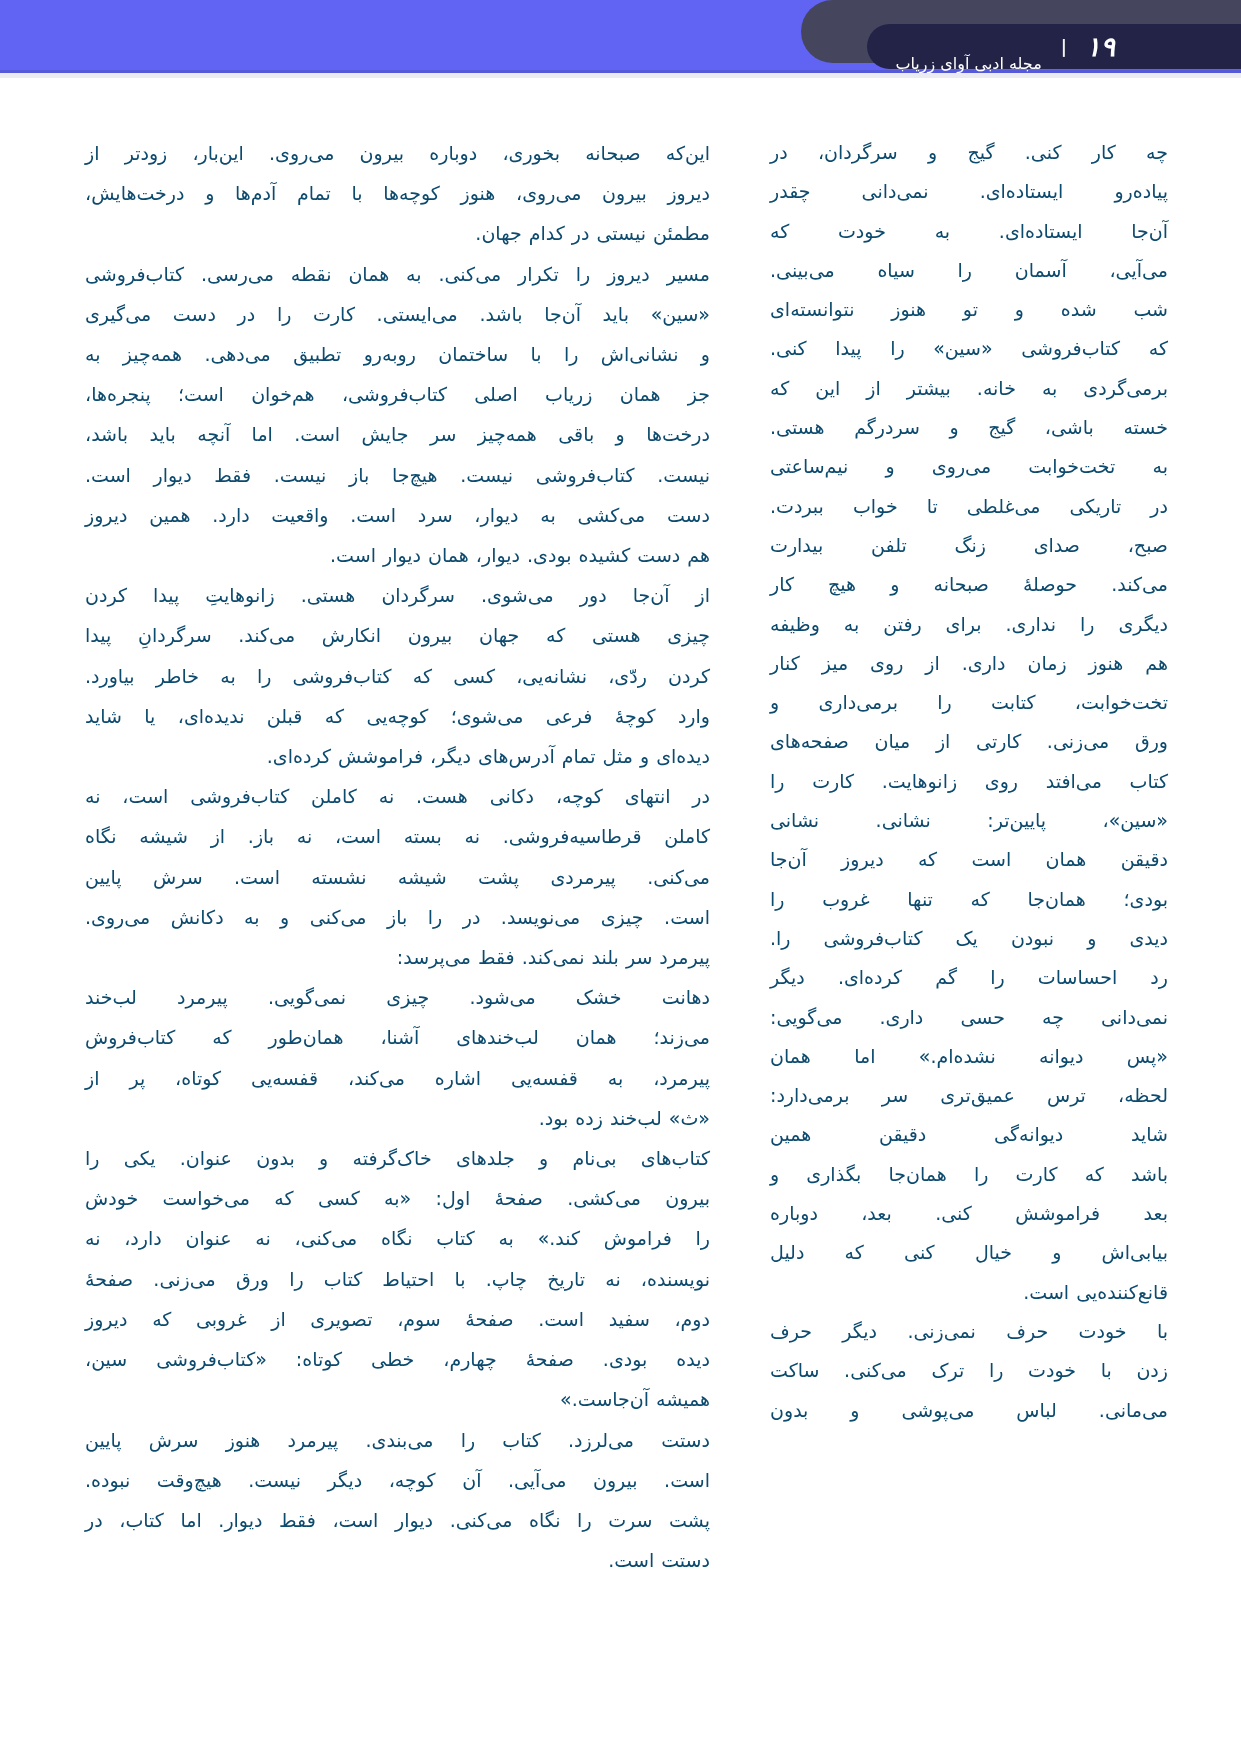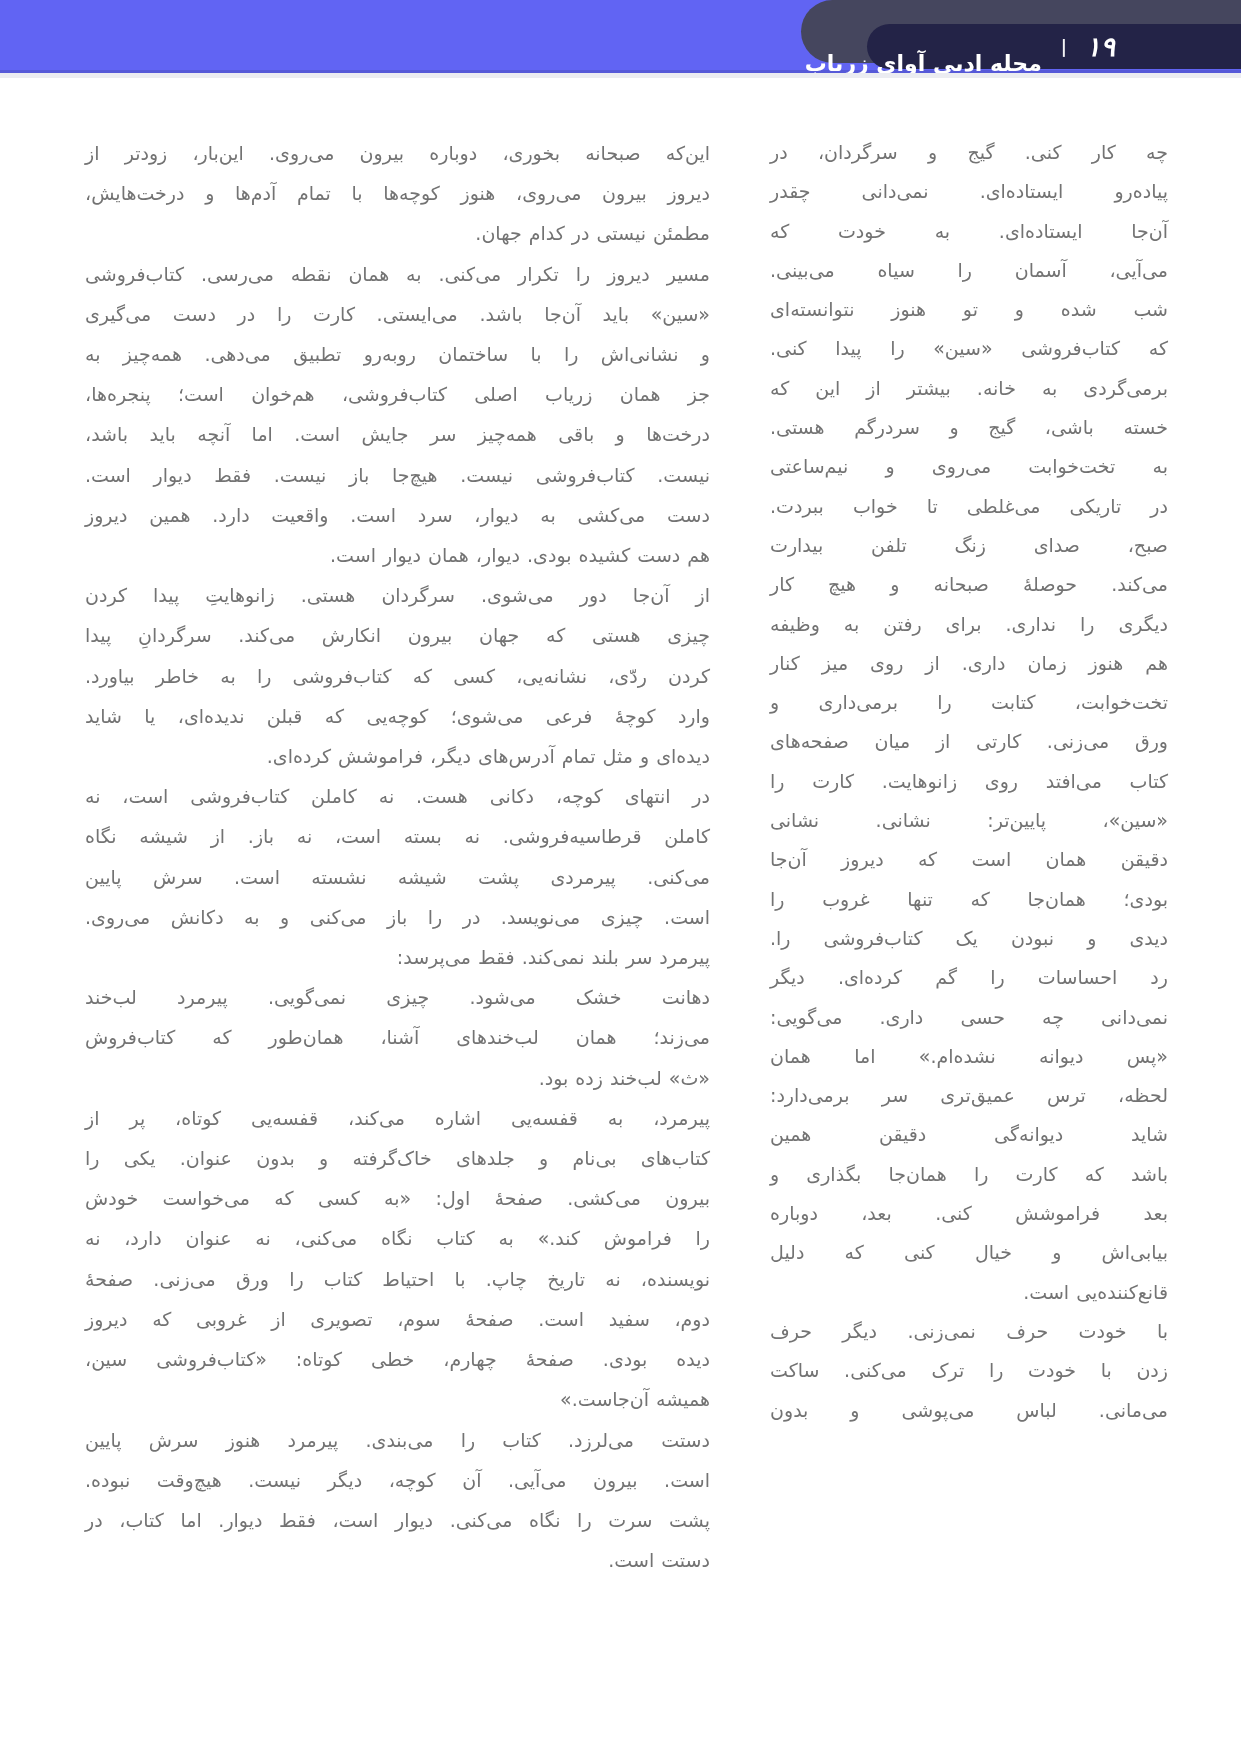--- a/index.html
+++ b/index.html
@@ -25,24 +25,24 @@
     display:flex;flex-direction:row;align-items:center;
     direction:rtl;padding-right:126px;box-sizing:border-box;color:#ffffff;
   }
   .page-number{
     font-size:27px;font-weight:bold;line-height:1;letter-spacing:1px;font-style:italic;
   }
   .title-sep{
     font-size:17px;font-weight:bold;margin:0 19px;opacity:.95;
   }
   .mag-title{
-    font-size:22px;font-weight:bold;white-space:nowrap;margin-top:34px;
+    font-size:16px;font-weight:normal;white-space:nowrap;margin-top:34px;
   }
   
-  .col{position:absolute;top:133px;color:#737373;}
+  .col{position:absolute;top:133px;color:#0c4a6e;}
   .col-right{left:770px;width:398px;}
   .col-left{left:85px;width:625px;}
   .line{
     font-size:19px;
     text-align:justify;
     -moz-text-align-last:justify;
     text-align-last:justify;
     word-spacing:1px;
   }
   .col-right .line{line-height:39.3px;}
@@ -117,22 +117,22 @@
     <div class="line">کردن ردّی، نشانه‌یی، کسی که کتاب‌فروشی را به خاطر بیاورد.</div>
     <div class="line">وارد کوچهٔ فرعی می‌شوی؛ کوچه‌یی که قبلن ندیده‌ای، یا شاید</div>
     <div class="line end">دیده‌ای و مثل تمام آدرس‌های دیگر، فراموشش کرده‌ای.</div>
     <div class="line">در انتهای کوچه، دکانی هست. نه کاملن کتاب‌فروشی است، نه</div>
     <div class="line">کاملن قرطاسیه‌فروشی. نه بسته است، نه باز. از شیشه نگاه</div>
     <div class="line">می‌کنی. پیرمردی پشت شیشه نشسته است. سرش پایین</div>
     <div class="line">است. چیزی می‌نویسد. در را باز می‌کنی و به دکانش می‌روی.</div>
     <div class="line end">پیرمرد سر بلند نمی‌کند. فقط می‌پرسد:</div>
     <div class="line">دهانت خشک می‌شود. چیزی نمی‌گویی. پیرمرد لب‌خند</div>
     <div class="line">می‌زند؛ همان لب‌خندهای آشنا، همان‌طور که کتاب‌فروش</div>
+    <div class="line">پیرمرد، به قفسه‌یی اشاره می‌کند، قفسه‌یی کوتاه، پر از</div>
     <div class="line end">«ث» لب‌خند زده بود.</div>
-    <div class="line">پیرمرد، به قفسه‌یی اشاره می‌کند، قفسه‌یی کوتاه، پر از</div>
     <div class="line">کتاب‌های بی‌نام و جلدهای خاک‌گرفته و بدون عنوان. یکی را</div>
     <div class="line">بیرون می‌کشی. صفحهٔ اول: «به کسی که می‌خواست خودش</div>
     <div class="line">را فراموش کند.» به کتاب نگاه می‌کنی، نه عنوان دارد، نه</div>
     <div class="line">نویسنده، نه تاریخ چاپ. با احتیاط کتاب را ورق می‌زنی. صفحهٔ</div>
     <div class="line">دوم، سفید است. صفحهٔ سوم، تصویری از غروبی که دیروز</div>
     <div class="line">دیده بودی. صفحهٔ چهارم، خطی کوتاه: «کتاب‌فروشی سین،</div>
     <div class="line end">همیشه آن‌جاست.»</div>
     <div class="line">دستت می‌لرزد. کتاب را می‌بندی. پیرمرد هنوز سرش پایین</div>
     <div class="line">است. بیرون می‌آیی. آن کوچه، دیگر نیست. هیچ‌وقت نبوده.</div>
     <div class="line">پشت سرت را نگاه می‌کنی. دیوار است، فقط دیوار. اما کتاب، در</div>

